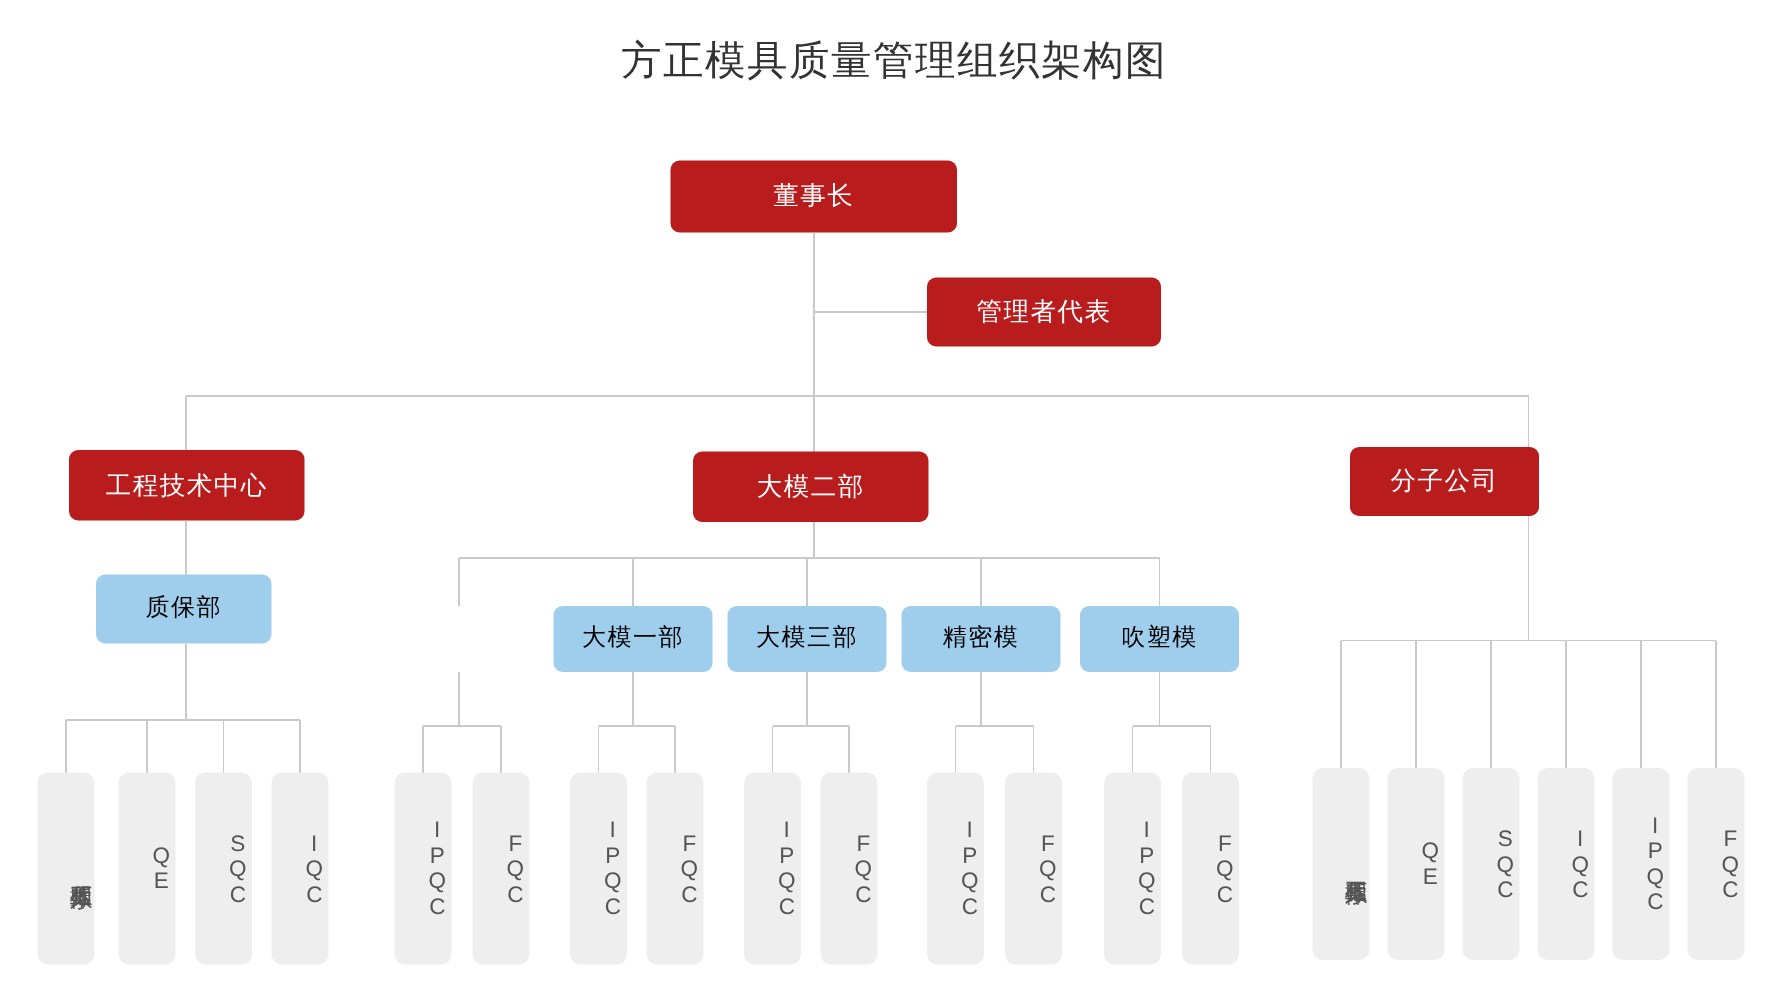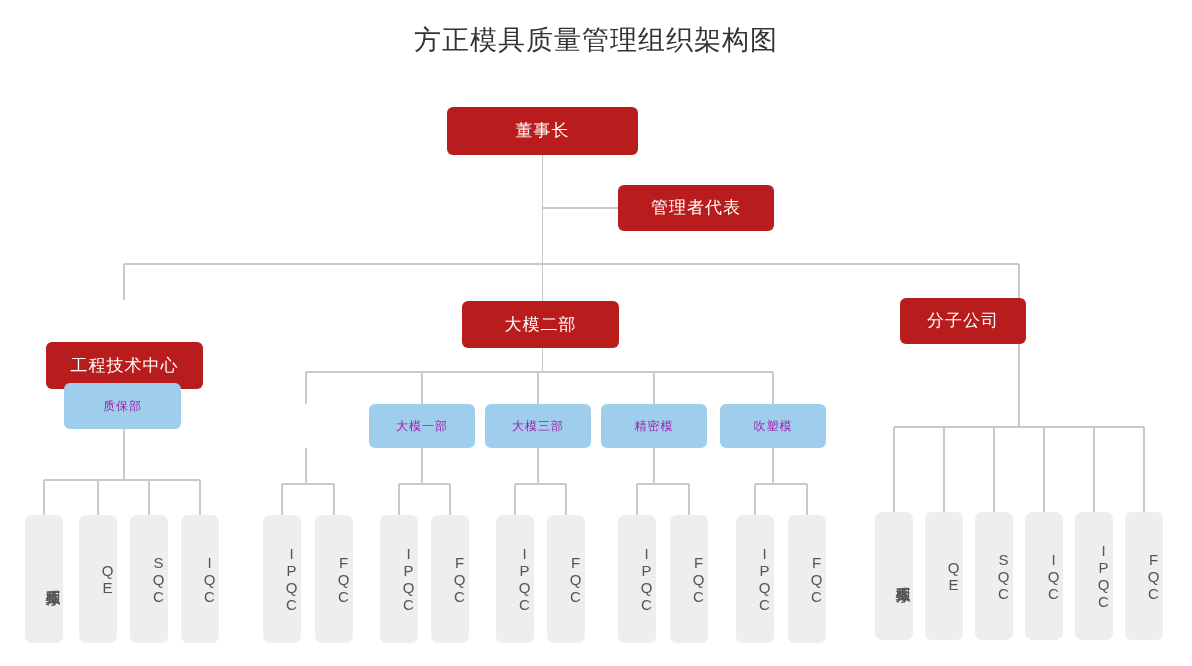--- a/index.html
+++ b/index.html
@@ -38,22 +38,22 @@
     line-height: 1.25;
   }
   .node-l0, .node-l1, .node-aside {
     background: #b91c1c;
     color: #ffffff;
     font-size: 17px;
     letter-spacing: 1px;
   }
   .node-l2 {
     background: #9fcdec;
-    color: #a21caf;
-    font-size: 12px;
+    color: #000000;
+    font-size: 16px;
     letter-spacing: 1px;
   }
   .node-leaf {
     background: #eeeeee;
     color: #555555;
     font-size: 15px;
     border-radius: 7px;
     letter-spacing: 0px;
     writing-mode: vertical-rl;
     text-orientation: upright;
@@ -146,21 +146,21 @@
   </svg>
 
   <div class="node node-l0" style="left:447px; top:107px; width:191px; height:48px;">
     <span>董事长</span>
   </div>
 
   <div class="node node-aside" style="left:618px; top:185px; width:156px; height:46px;">
     <span>管理者代表</span>
   </div>
 
-  <div class="node node-l1" style="left:46px; top:300px; width:157px; height:47px;margin-top:42px;">
+  <div class="node node-l1" style="left:46px; top:300px; width:157px; height:47px;">
     <span>工程技术中心</span>
   </div>
   <div class="node node-l1" style="left:462px; top:301px; width:157px; height:47px;">
     <span>大模二部</span>
   </div>
   <div class="node node-l1" style="left:900px; top:298px; width:126px; height:46px;">
     <span>分子公司</span>
   </div>
 
   <div class="node node-l2" style="left:64px; top:383px; width:117px; height:46px;">

